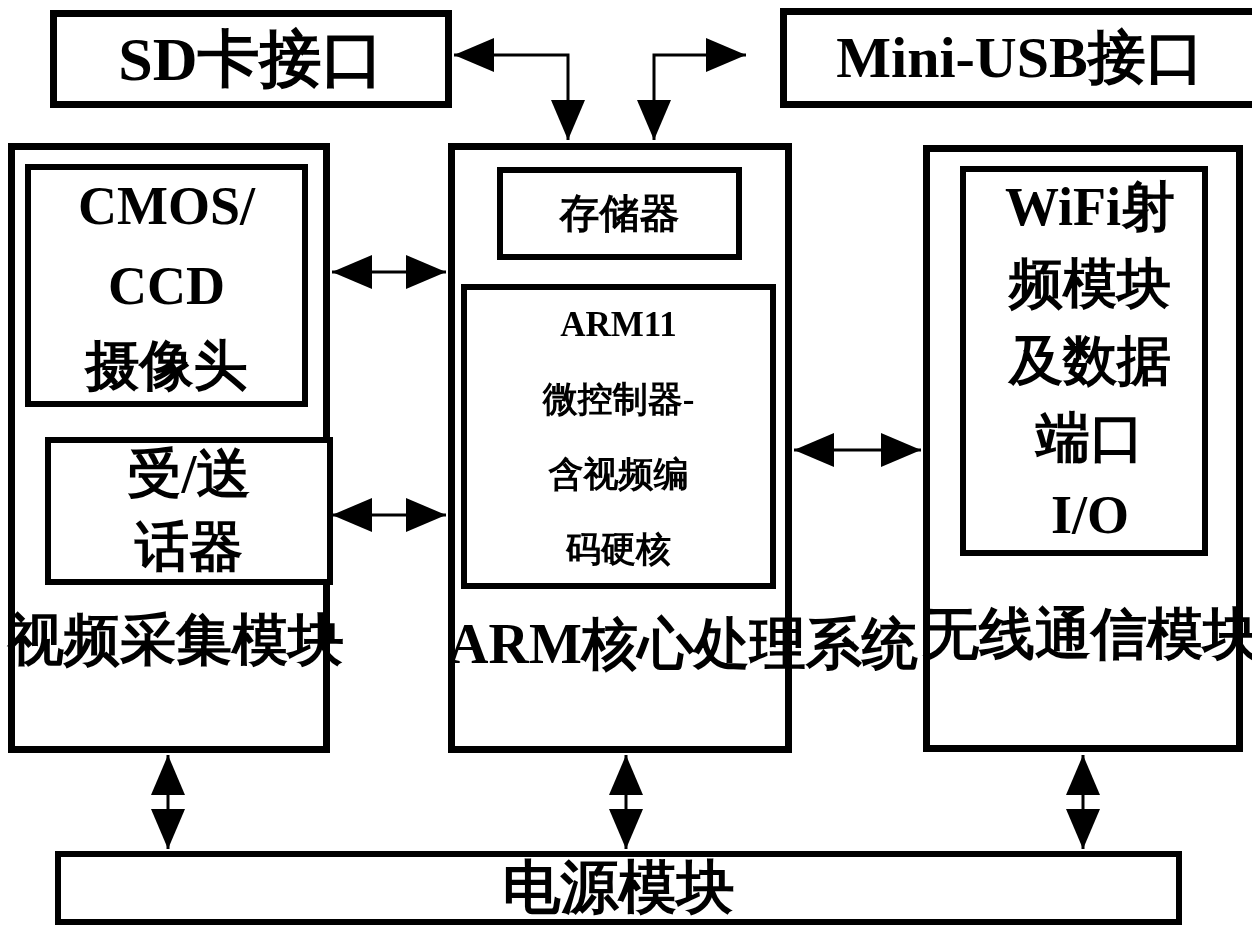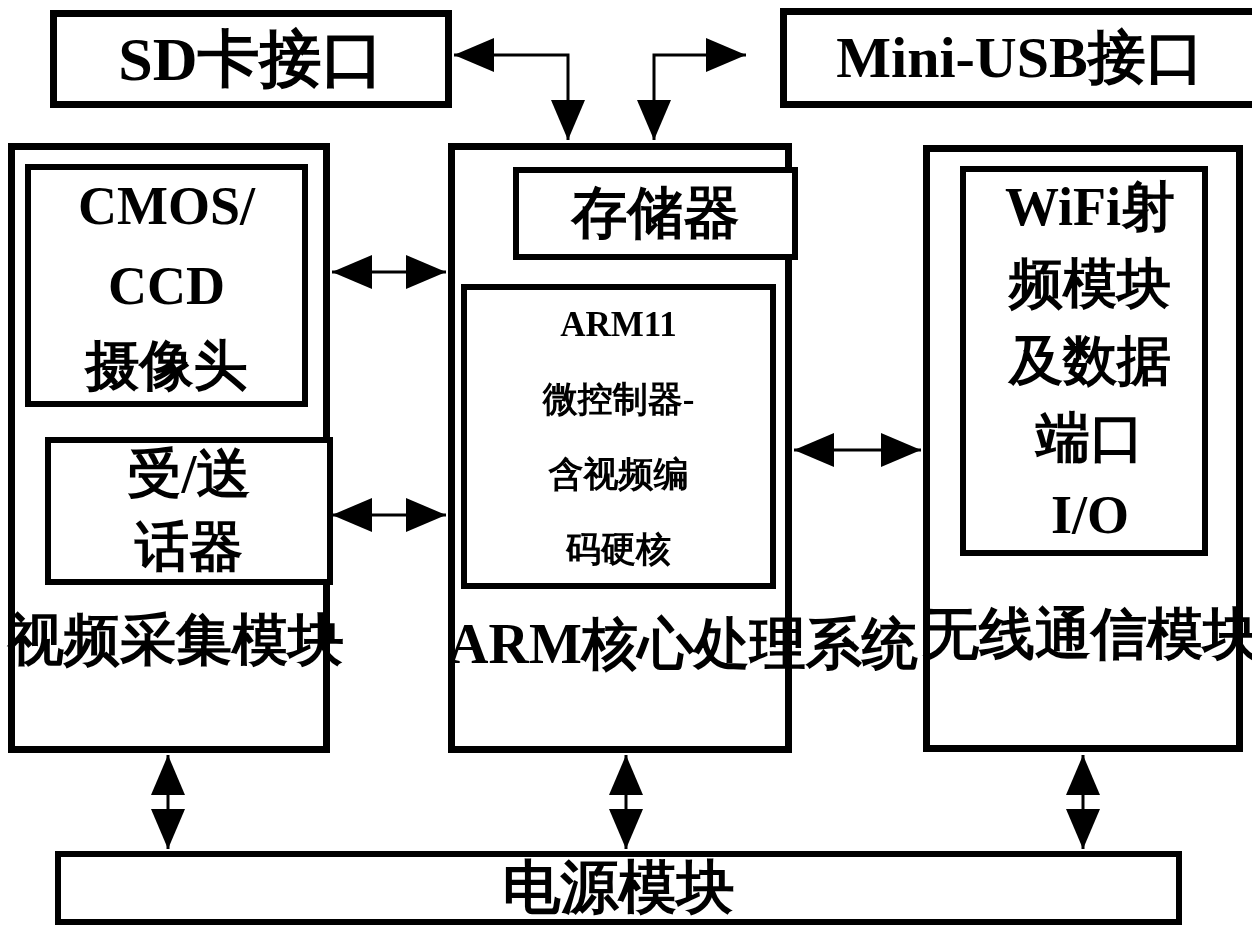--- a/index.html
+++ b/index.html
@@ -38,21 +38,21 @@
   .usb-box  {left:748px; top:8px;   width:480px; height:100px; font-size:58px;margin-left:32px;}
 
   
   .left-box   {left:8px;  top:143px; width:322px; height:610px; justify-content:flex-start;}
   .camera-box {left:25px; top:164px; width:283px; height:243px; border-width:6px; font-size:54px; line-height:80px;}
   .handset-box{left:45px; top:437px; width:288px; height:148px; border-width:6px; font-size:54px; line-height:73px;}
   .video-caption{left:8px; top:604px; width:322px; font-size:56px; line-height:72px;}
 
   
   .cpu-box   {left:448px; top:143px; width:344px; height:610px;}
-  .memory-box{left:497px; top:167px; width:285px; height:93px;  border-width:6px; font-size:56px;margin-left:16px;}
+  .memory-box{left:497px; top:167px; width:245px; height:93px;  border-width:6px; font-size:40px;}
   .arm-box   {left:461px; top:284px; width:315px; height:305px; border-width:6px; font-size:35px; line-height:75px;}
   .arm-caption{left:448px; top:608px; width:344px; font-size:56px; line-height:72px;}
 
   
   .wifi-outer{left:923px; top:145px; width:320px; height:607px;}
   .wifi-inner{left:960px; top:166px; width:248px; height:390px; border-width:6px; font-size:54px; line-height:77px;padding-left:12px;}
   .wireless-caption{left:923px; top:598px; width:348px; font-size:56px; line-height:73px;}
 
   
   .power-box{left:55px; top:851px; width:1127px; height:74px; border-width:6px; font-size:58px;}

